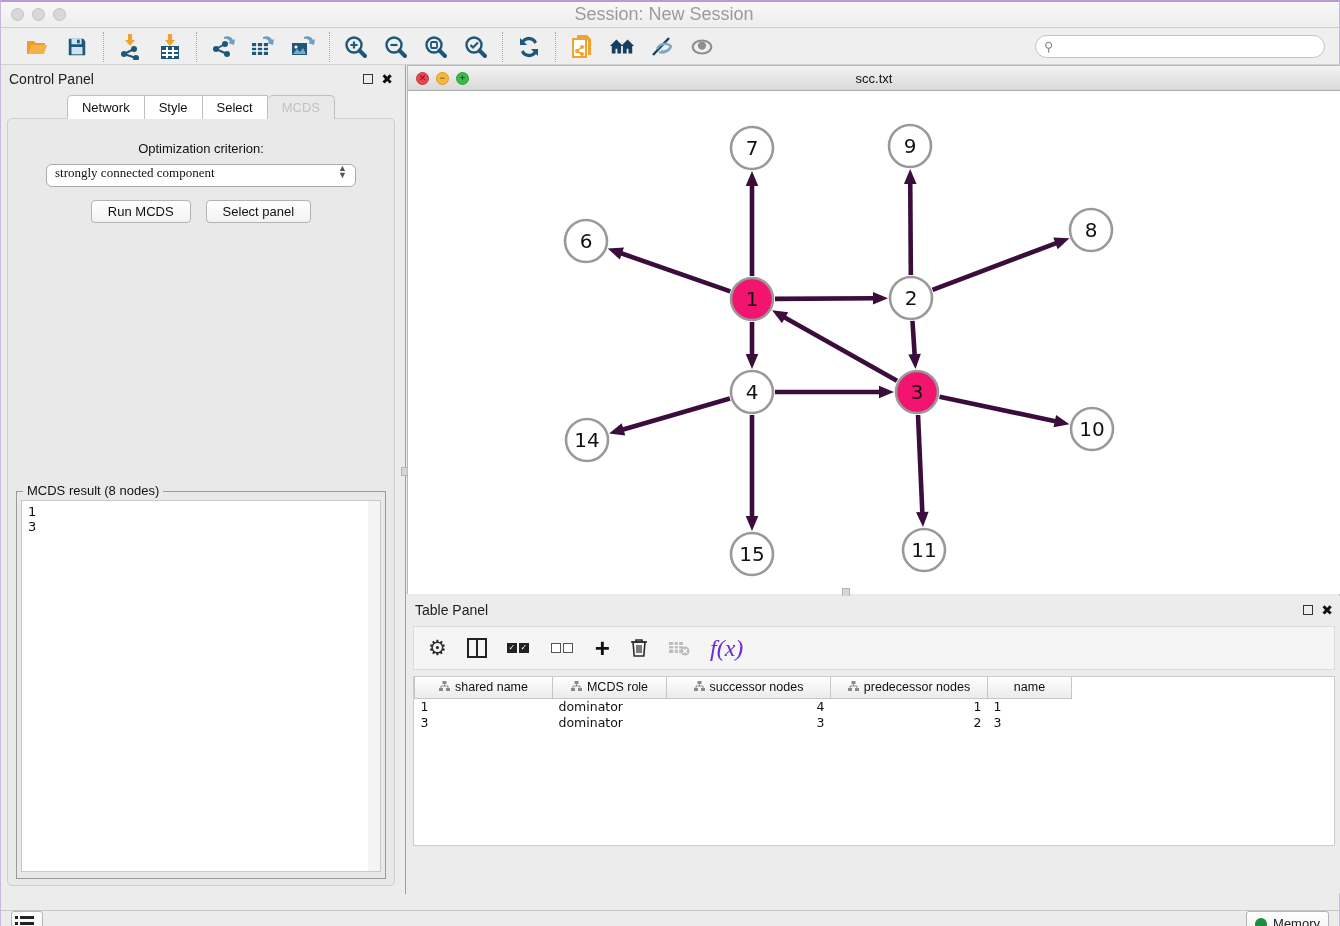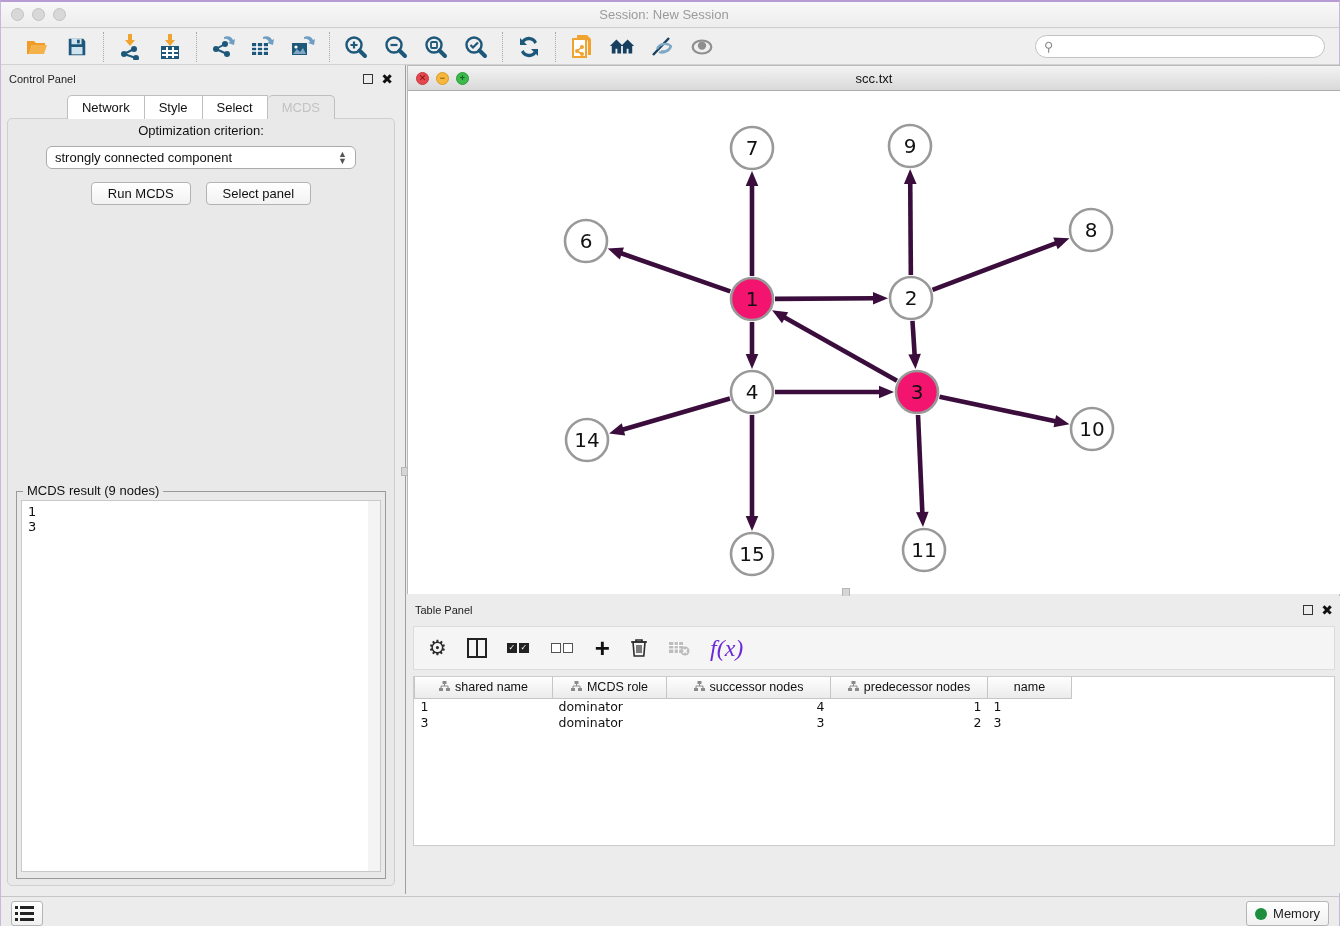--- a/index.html
+++ b/index.html
@@ -8,51 +8,51 @@
          background:#ececec; overflow:hidden; }
   #app { position:relative; width:1340px; height:926px; background:#ececec;
          border-top:2px solid #b79cd4; border-left:1px solid #c9b7dd; border-right:1px solid #c9b7dd; }
 
   
   .titlebar { position:absolute; left:0; top:0; width:100%; height:26px;
     background:linear-gradient(#f8f8f8,#ededed); border-bottom:1px solid #cfcfcf;
     display:flex; align-items:center; }
   .traffic { display:flex; gap:8px; margin-left:10px; }
   .tl-dot { width:13px; height:13px; border-radius:50%; background:#d8d8d8; border:1px solid #c2c2c2; }
-  .win-title { position:absolute; left:0; right:12px; text-align:center; color:#9b9b9b; font-size:13px; }
+  .win-title { position:absolute; left:0; right:12px; text-align:center; color:#9b9b9b; font-size:18px; }
 
   
   .toolbar { position:absolute; left:0; top:27px; width:100%; height:36px; background:#efefef;
     border-bottom:1px solid #d2d2d2; display:flex; align-items:center; padding:0 10px; }
   .tb-group { display:flex; align-items:center; gap:14px; padding:0 13px; }
   .tb-sep { width:1px; height:30px; border-left:1px dotted #a8a8a8; }
   .tb-btn { width:26px; height:26px; display:flex; align-items:center; justify-content:center; cursor:pointer; }
   .searchbox { margin-left:auto; margin-right:4px; width:290px; height:23px; background:#fff;
     border:1px solid #c2c2c2; border-radius:12px; display:flex; align-items:center; padding:0 8px; }
   .searchbox input { border:none; outline:none; flex:1; font-size:12px; background:transparent; }
   .mag-glyph { color:#8a8a8a; font-size:13px; margin-right:4px; }
 
   
   .control-panel { position:absolute; left:0; top:63px; width:400px; height:829px; background:#ececec; }
   .panel-head { height:28px; display:flex; align-items:center; padding:0 8px; }
-  .panel-head .ph-title { font-size:11px; color:#222; }
+  .panel-head .ph-title { font-size:14px; color:#222; }
   .panel-ctls { margin-left:auto; display:flex; gap:8px; align-items:center; }
   .float-box { width:10px; height:10px; border:1.5px solid #333; }
   .close-x { font-size:14px; font-weight:bold; color:#111; line-height:10px; }
   .cp-tabs { position:absolute; left:0; top:30px; width:100%; display:flex; justify-content:center; z-index:2; }
   .cp-tab { padding:4px 14px; background:#fff; border:1px solid #bfbfbf; border-bottom:none;
     font-size:13px; color:#111; cursor:pointer; }
   .cp-tab:first-child { border-top-left-radius:5px; }
   .cp-tab + .cp-tab { border-left:none; }
   .cp-tab.active { background:#e9e9e9; color:#c2c2c2; border-top-right-radius:5px; border-top-left-radius:5px; }
   .cp-body { position:absolute; left:6px; right:6px; top:53px; bottom:8px; background:#e9e9e9;
     border:1px solid #cfcfcf; border-radius:5px; }
-  .opt-label { text-align:center; margin-top:4px; font-size:13px; color:#111; }
+  .opt-label { text-align:center; margin-top:22px; font-size:13px; color:#111; }
   .combo { margin:8px auto 0; width:310px; height:23px; background:#fff; border:1px solid #ababab;
-    border-radius:6px; display:flex; align-items:center; padding:0 8px; cursor:pointer; }
+    border-radius:6px; display:flex; padding:0 8px; cursor:pointer;font-family:Liberation Serif, serif; }
   .combo-text { flex:1; font-size:13px; color:#111; }
   .combo-stepper { color:#555; font-size:9px; line-height:7px; display:flex; flex-direction:column; align-items:center; }
   .btn-row { display:flex; justify-content:center; gap:15px; margin-top:13px; }
   .push-btn { background:linear-gradient(#ffffff,#f2f2f2); border:1px solid #b3b3b3; border-radius:4px;
     padding:3px 16px; font-size:13px; color:#111; cursor:pointer; }
   .result-group { position:absolute; left:8px; right:8px; top:372px; bottom:6px;
     border:1px solid #9a9a9a; background:#e9e9e9; }
   .result-legend { position:absolute; top:-9px; left:6px; background:#e9e9e9; padding:0 4px; font-size:13px; color:#111; }
   .result-area { position:absolute; left:4px; right:4px; top:8px; bottom:6px; background:#fff;
     border:1px solid #c9c9c9; font-family:"DejaVu Sans",sans-serif; font-size:13px; color:#111;
@@ -102,22 +102,22 @@
   .tree-ico { display:inline-block; vertical-align:-1px; margin-right:5px; }
 
   .tp-tabs { position:absolute; left:0; right:0; bottom:16px; display:flex; justify-content:center; }
   .tp-tab { padding:4px 13px; background:#fff; border:1px solid #b5b5b5; font-size:13px; font-weight:bold; color:#111; cursor:pointer; }
   .tp-tab + .tp-tab { border-left:none; }
   .tp-tab:first-child { border-radius:5px 0 0 5px; }
   .tp-tab:last-child { border-radius:0 5px 5px 0; }
   .tp-tab.active { background:#dcdcdc; color:#c0c0c0; }
 
   
-  .statusbar { position:absolute; left:0; bottom:0; width:100%; height:30px; background:#ececec;
-    border-top:1px solid #c6c6c6; display:flex; align-items:flex-end; padding:0 10px; }
+  .statusbar { position:absolute; left:0; bottom:0; width:100%; height:16px; background:#ececec;
+    border-top:1px solid #c6c6c6; display:flex; align-items:flex-start; padding:0 10px; }
   .sb-btn { background:linear-gradient(#ffffff,#f0f0f0); border:1px solid #b5b5b5; border-radius:3px;
     height:25px; display:flex; align-items:center; padding:0 8px; cursor:pointer; gap:6px; }
   .list-glyph { display:flex; flex-direction:column; gap:3px; }
   .list-glyph i { display:block; width:14px; height:3px; background:#222; position:relative; }
   .list-glyph i::before { content:""; position:absolute; left:-5px; top:0; width:3px; height:3px; background:#222; }
   .memory-dot { width:12px; height:12px; border-radius:50%; background:#1e8e3e; }
   .sb-right { margin-left:auto; }
 </style>
 </head>
 <body>
@@ -303,21 +303,21 @@
         <span class="combo-stepper">
             <span>▲</span>
             <span>▼</span>
           </span>
       </div>
       <div class="btn-row">
         <button class="push-btn">Run MCDS</button>
         <button class="push-btn">Select panel</button>
       </div>
       <div class="result-group">
-        <span class="result-legend">MCDS result (9 nodes)</span>
+        <span class="result-legend">MCDS result (8 nodes)</span>
         <div class="result-area">1
 3</div>
         <div class="result-scroll"></div>
       </div>
     </div>
   </div>
 
   <div class="vsplit">
     <span class="bar"></span>
     <span class="grip" style="left:0; top:402px;"></span>

